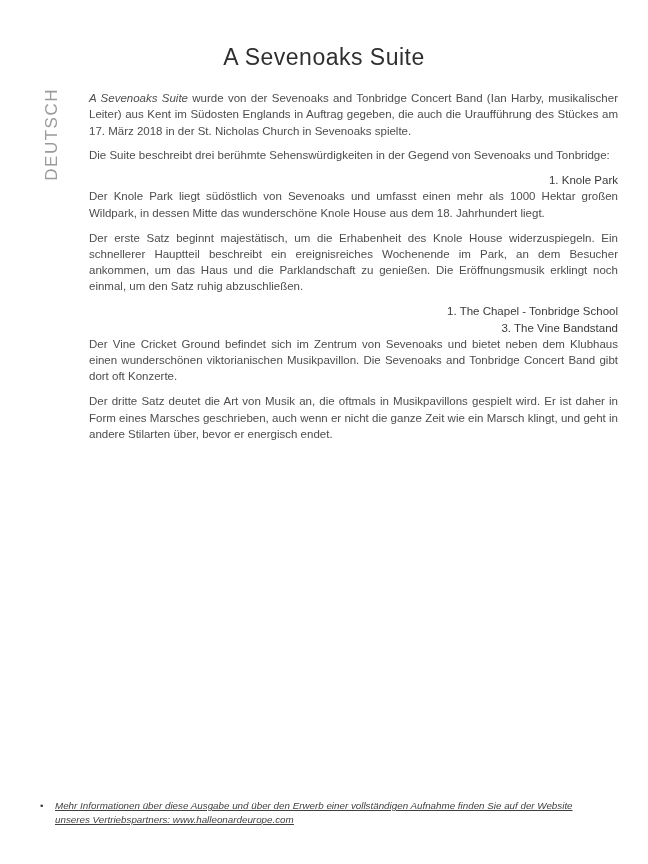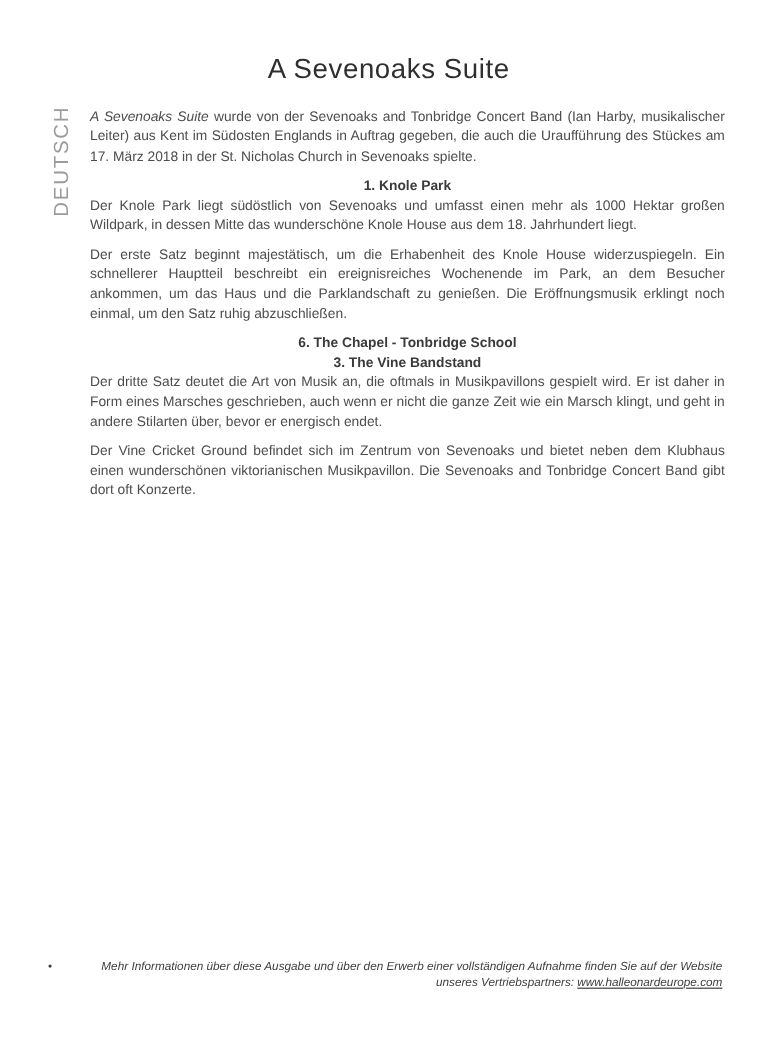--- a/index.html
+++ b/index.html
@@ -43,36 +43,36 @@
     writing-mode: vertical-rl;
     transform: rotate(180deg);
     font-size: 17px;
     letter-spacing: 1.5px;
     color: #9b9b9b;
     font-weight: 400;
     white-space: nowrap;
   }
   .content {
     position: absolute;
-    left: 75px;
+    left: 89px;
     top: 90px;
     width: 529px;
     font-size: 11.5px;
     line-height: 16.3px;
     color: #4d4d4d;
     text-align: justify;
   }
   .content p {
     margin: 0 0 8.5px 0;
   }
   .content .section-heading {
-    font-weight: 700;
+    font-weight: 400;
     color: #3b3b3b;
     margin: 0;
-    text-align: center;
+    text-align: right;
   }
   .lead-italic {
     font-style: italic;
   }
   .footer {
     position: absolute;
     left: 40px;
     top: 799px;
     width: 562px;
     display: flex;
@@ -82,21 +82,22 @@
     color: #3f3f3f;
   }
   .footer .bullet {
     width: 15px;
     flex: 0 0 15px;
     font-style: normal;
     text-align: left;
   }
   .footer .footer-text {
     flex: 1;
-    text-align: right;
+    text-align: left;
+    text-decoration: underline;
   }
   .footer a, .footer .link {
     color: #3f3f3f;
     text-decoration: underline;
     cursor: pointer;
   }
 </style>
 </head>
 <body>
 
@@ -105,30 +106,31 @@
   <div class="page-title">A Sevenoaks Suite</div>
 
   <div class="lang-label">
     <span>DEUTSCH</span>
   </div>
 
   <div class="content">
 
     <p><span class="lead-italic">A Sevenoaks Suite</span><span> wurde von der Sevenoaks and Tonbridge Concert Band (Ian Harby, musikalischer Leiter) aus Kent im Südosten Englands in Auftrag gegeben, die auch die Uraufführung des Stückes am 17. März 2018 in der St. Nicholas Church in Sevenoaks spielte.</span></p>
 
+    <p>Die Suite beschreibt drei berühmte Sehenswürdigkeiten in der Gegend von Sevenoaks und Tonbridge:</p>
 
     <p class="section-heading">1. Knole Park</p>
     <p>Der Knole Park liegt südöstlich von Sevenoaks und umfasst einen mehr als 1000 Hektar großen Wildpark, in dessen Mitte das wunderschöne Knole House aus dem 18. Jahrhundert liegt.</p>
     <p>Der erste Satz beginnt majestätisch, um die Erhabenheit des Knole House widerzuspiegeln. Ein schnellerer Hauptteil beschreibt ein ereignisreiches Wochenende im Park, an dem Besucher ankommen, um das Haus und die Parklandschaft zu genießen. Die Eröffnungsmusik erklingt noch einmal, um den Satz ruhig abzuschließen.</p>
 
-    <p class="section-heading">6. The Chapel - Tonbridge School</p>
+    <p class="section-heading">1. The Chapel - Tonbridge School</p>
 
     <p class="section-heading">3. The Vine Bandstand</p>
+    <p>Der Vine Cricket Ground befindet sich im Zentrum von Sevenoaks und bietet neben dem Klubhaus einen wunderschönen viktorianischen Musikpavillon. Die Sevenoaks and Tonbridge Concert Band gibt dort oft Konzerte.</p>
     <p>Der dritte Satz deutet die Art von Musik an, die oftmals in Musikpavillons gespielt wird. Er ist daher in Form eines Marsches geschrieben, auch wenn er nicht die ganze Zeit wie ein Marsch klingt, und geht in andere Stilarten über, bevor er energisch endet.</p>
-    <p>Der Vine Cricket Ground befindet sich im Zentrum von Sevenoaks und bietet neben dem Klubhaus einen wunderschönen viktorianischen Musikpavillon. Die Sevenoaks and Tonbridge Concert Band gibt dort oft Konzerte.</p>
 
   </div>
 
   <div class="footer">
     <span class="bullet">•</span>
     <span class="footer-text"><span>Mehr Informationen über diese Ausgabe und über den Erwerb einer vollständigen Aufnahme finden Sie auf der Website unseres Vertriebspartners: </span><span class="link">www.halleonardeurope.com</span></span>
   </div>
 
 </div>
 

